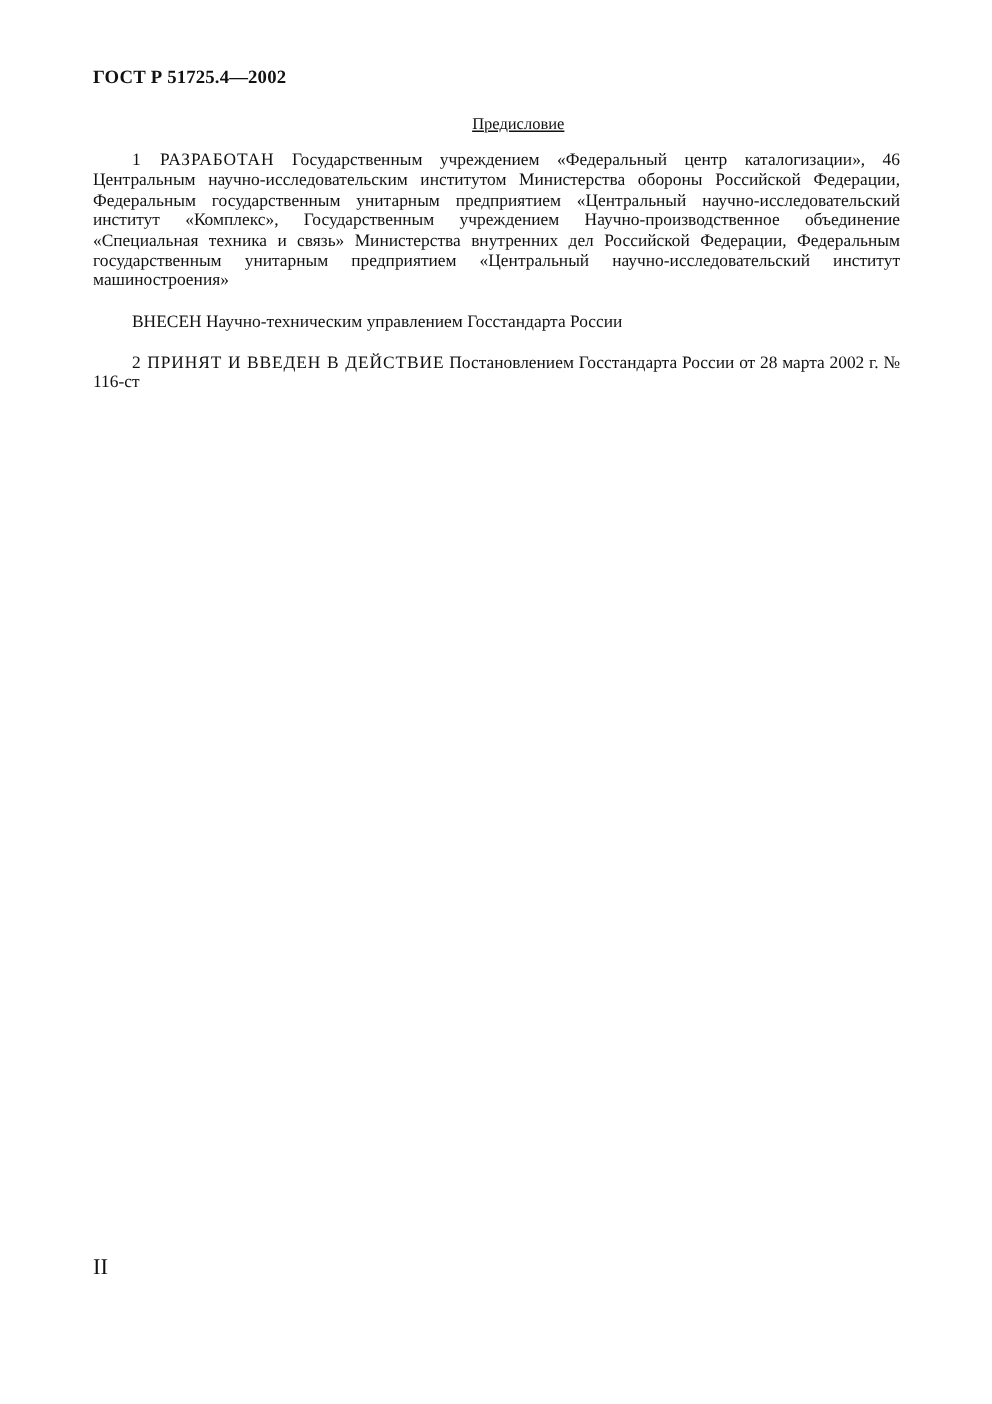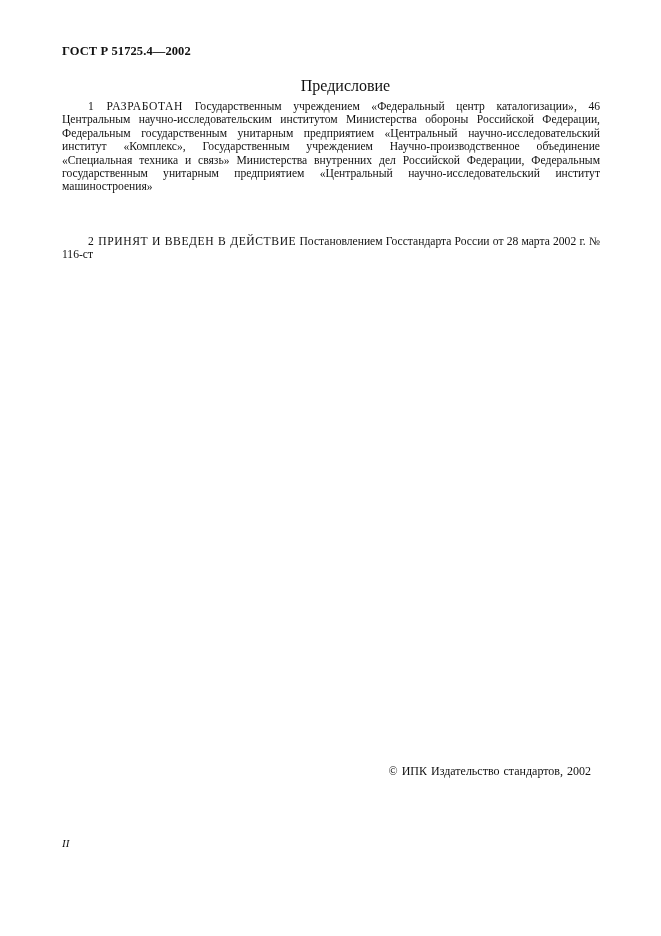--- a/index.html
+++ b/index.html
@@ -1,45 +1,47 @@
 <!DOCTYPE html>
 <html><head>
 <meta charset="utf-8">
 <style>
   html, body { margin: 0; padding: 0; background: #ffffff; }
   body { width: 661px; height: 936px; position: relative; overflow: hidden;
          font-family: "Liberation Serif", "DejaVu Serif", serif; color: #111; }
   .page { position: absolute; left: 0; top: 0; width: 652px; height: 936px; }
   .header-code { position: absolute; left: 62px; top: 44px; font-size: 12.5px; font-weight: bold; letter-spacing: 0.1px; }
-  .title { position: absolute; left: 0; width: 661px; top: 77px; text-align: center; font-size: 16px; padding-left: 30px; box-sizing: border-box; }
+  .title { position: absolute; left: 0; width: 661px; top: 77px; text-align: center; font-size: 11px; padding-left: 30px; box-sizing: border-box; text-decoration: underline; }
   .block { position: absolute; left: 62px; width: 538px; font-size: 11.6px; line-height: 13.4px; }
   .para { text-align: justify; text-indent: 26px; margin: 0; }
   .spaced { letter-spacing: 0.6px; }
   .b1 { top: 100px; }
   .b2 { top: 208px; }
   .b3 { top: 235px; }
   .b4 { top: 270px; }
   .copyright { position: absolute; right: 61px; top: 764px; font-size: 12px; word-spacing: 1px; }
   .notice { position: absolute; left: 62px; width: 538px; top: 796px; font-size: 11.6px; line-height: 13.4px; }
-  .pagenum { position: absolute; left: 62px; top: 837px; font-size: 11px; font-style: italic; }
+  .pagenum { position: absolute; left: 62px; top: 837px; font-size: 15px; }
 </style>
 </head>
 <body>
 
 <div class="page">
   <div class="header-code">ГОСТ Р 51725.4—2002</div>
   <div class="title">Предисловие</div>
 
   <div class="block b1">
     <p class="para"><span class="spaced">1 РАЗРАБОТАН</span><span> Государственным учреждением «Федеральный центр каталогизации», 46 Центральным научно-исследовательским институтом Министерства обороны Российской Федерации, Федеральным государственным унитарным предприятием «Центральный научно-исследовательский институт «Комплекс», Государственным учреждением Научно-производственное объединение «Специальная техника и связь» Министерства внутренних дел Российской Федерации, Федеральным государственным унитарным предприятием «Центральный научно-исследовательский институт машиностроения»</span></p>
   </div>
 
+  <div class="block b2">
+    <p class="para"><span>ВНЕСЕН</span><span> Научно-техническим управлением Госстандарта России</span></p>
+  </div>
 
   <div class="block b3">
     <p class="para"><span class="spaced">2 ПРИНЯТ И ВВЕДЕН В ДЕЙСТВИЕ</span><span> Постановлением Госстандарта России от 28 марта 2002 г. № 116-ст</span></p>
   </div>
 
 
-  <div class="copyright">© ИПК  Издательство стандартов, 2002</div>
 
 
   <div class="pagenum">II</div>
 </div>
 
 </body></html>

